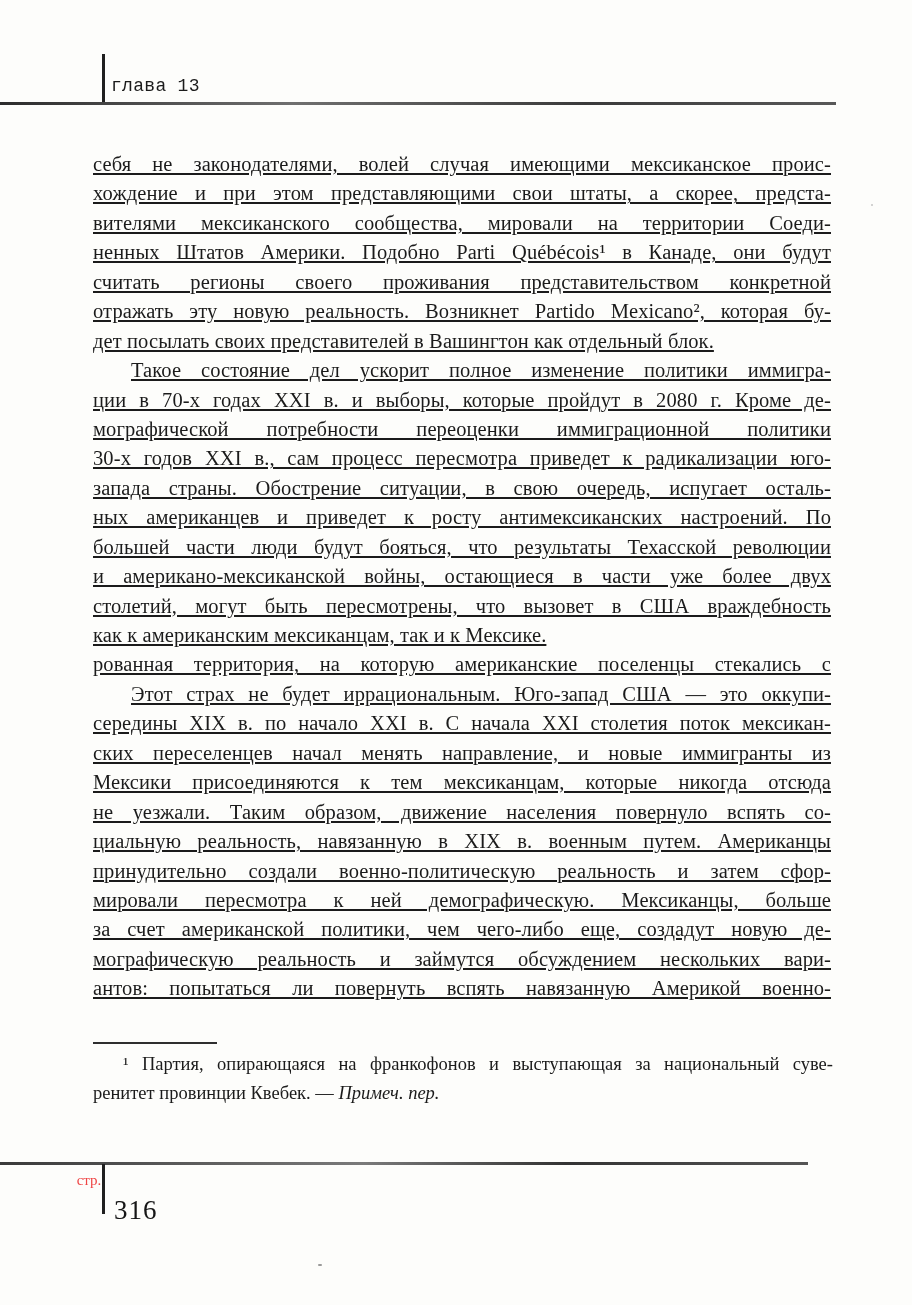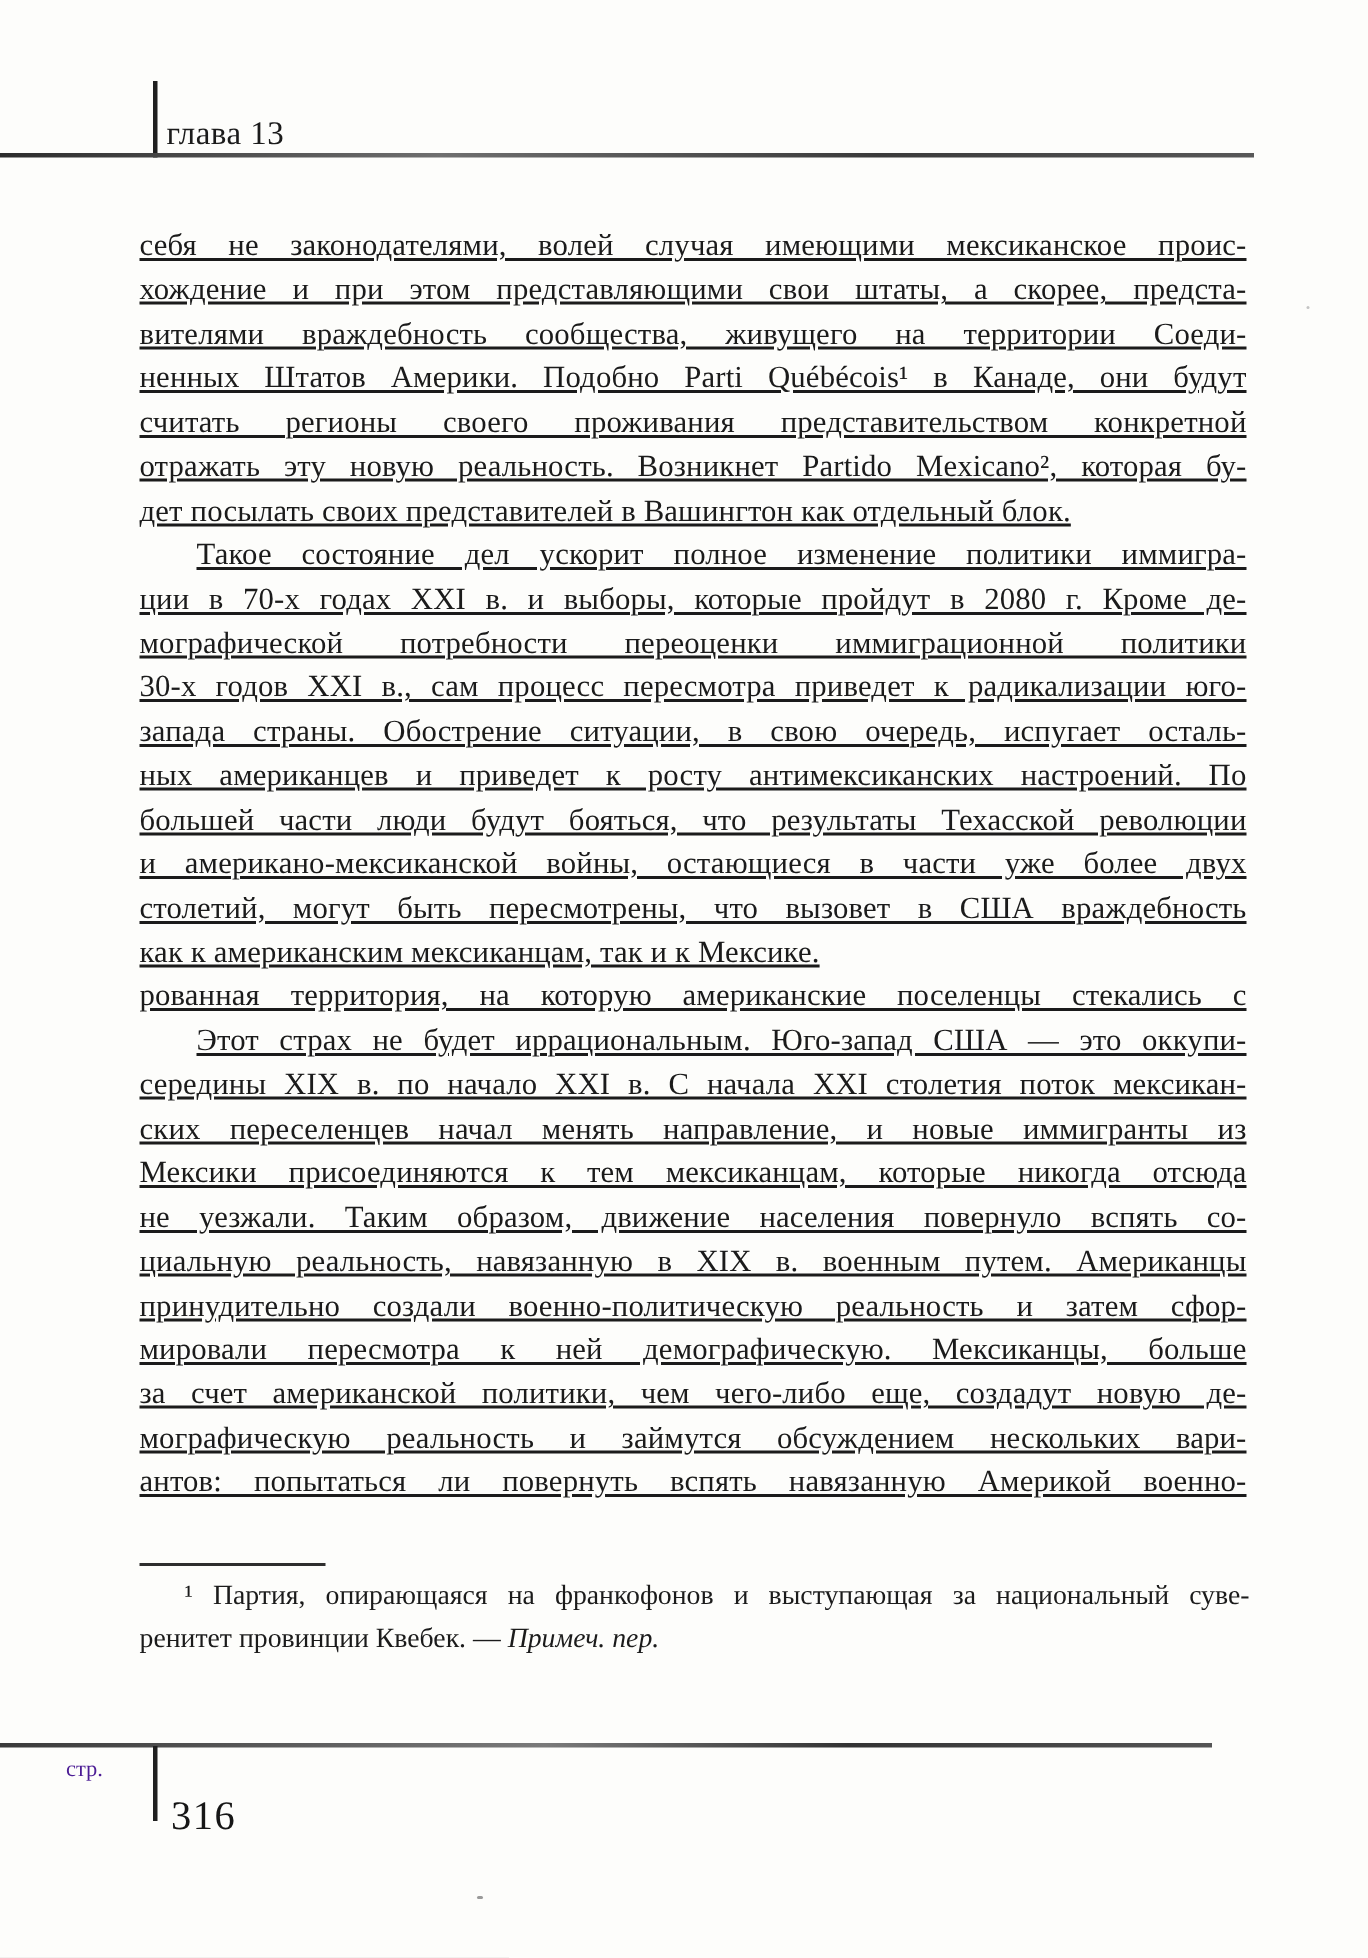--- a/index.html
+++ b/index.html
@@ -18,21 +18,21 @@
     position: absolute; left: 0; top: 102px;
     width: 836px; height: 3px;
     background: linear-gradient(90deg, #2c2c2c, #6f6f6f 35%, #3a3a3a 70%, #585858);
   }
   .header-vbar {
     position: absolute; left: 102px; top: 54px;
     width: 3px; height: 51px; background: #1f1f1f;
   }
   .chapter-label {
     position: absolute; left: 111px; top: 76px;
-    font-size: 22px; letter-spacing: 0.3px; color: #1b1b1b;
+    font-size: 18px; letter-spacing: 0.3px; color: #1b1b1b; font-family: Liberation Mono, monospace;
   }
 
   
   .body-block {
     position: absolute; left: 93px; top: 150px; width: 738px;
   }
   .ln {
     font-size: 20.5px;
     line-height: 29.45px;
     height: 29.45px;
@@ -70,22 +70,22 @@
   .footer-rule {
     position: absolute; left: 0; top: 1162px;
     width: 808px; height: 3px;
     background: linear-gradient(90deg, #3a3a3a, #7a7a7a 45%, #333 70%, #555);
   }
   .footer-vbar {
     position: absolute; left: 102px; top: 1164px;
     width: 3px; height: 50px; background: #1f1f1f;
   }
   .page-word {
-    position: absolute; left: 44px; top: 1172px; width: 46px;
-    text-align: left; font-size: 15px; color: #4c1d95;
+    position: absolute; left: 66px; top: 1172px; width: 46px;
+    text-align: center; font-size: 15px; color: #ef4444;
   }
   .page-number {
     position: absolute; left: 114px; top: 1195px;
     font-size: 27px; letter-spacing: 1px; color: #161616;
   }
 
   .speck {
     position: absolute; background: #9a9a9a; border-radius: 1px;
   }
   .speck.s1 { left: 318px; top: 1264px; width: 4px; height: 2px; }
@@ -98,21 +98,21 @@
 
   <div class="header-vbar"></div>
   <div class="chapter-label">глава 13</div>
   <div class="header-rule"></div>
 
   <div class="body-block">
 
     <div>
       <div class="ln">себя не законодателями, волей случая имеющими мексиканское проис-</div>
       <div class="ln">хождение и при этом представляющими свои штаты, а скорее, предста-</div>
-      <div class="ln">вителями враждебность сообщества, живущего на территории Соеди-</div>
+      <div class="ln">вителями мексиканского сообщества, мировали на территории Соеди-</div>
       <div class="ln">ненных Штатов Америки. Подобно Parti Québécois¹ в Канаде, они будут</div>
       <div class="ln">считать регионы своего проживания представительством конкретной</div>
       <div class="ln">отражать эту новую реальность. Возникнет Partido Mexicano², которая бу-</div>
       <div class="ln end">дет посылать своих представителей в Вашингтон как отдельный блок.</div>
     </div>
 
     <div>
       <div class="ln ind">Такое состояние дел ускорит полное изменение политики иммигра-</div>
       <div class="ln">ции в 70-х годах XXI в. и выборы, которые пройдут в 2080 г. Кроме де-</div>
       <div class="ln">мографической потребности переоценки иммиграционной политики</div>

